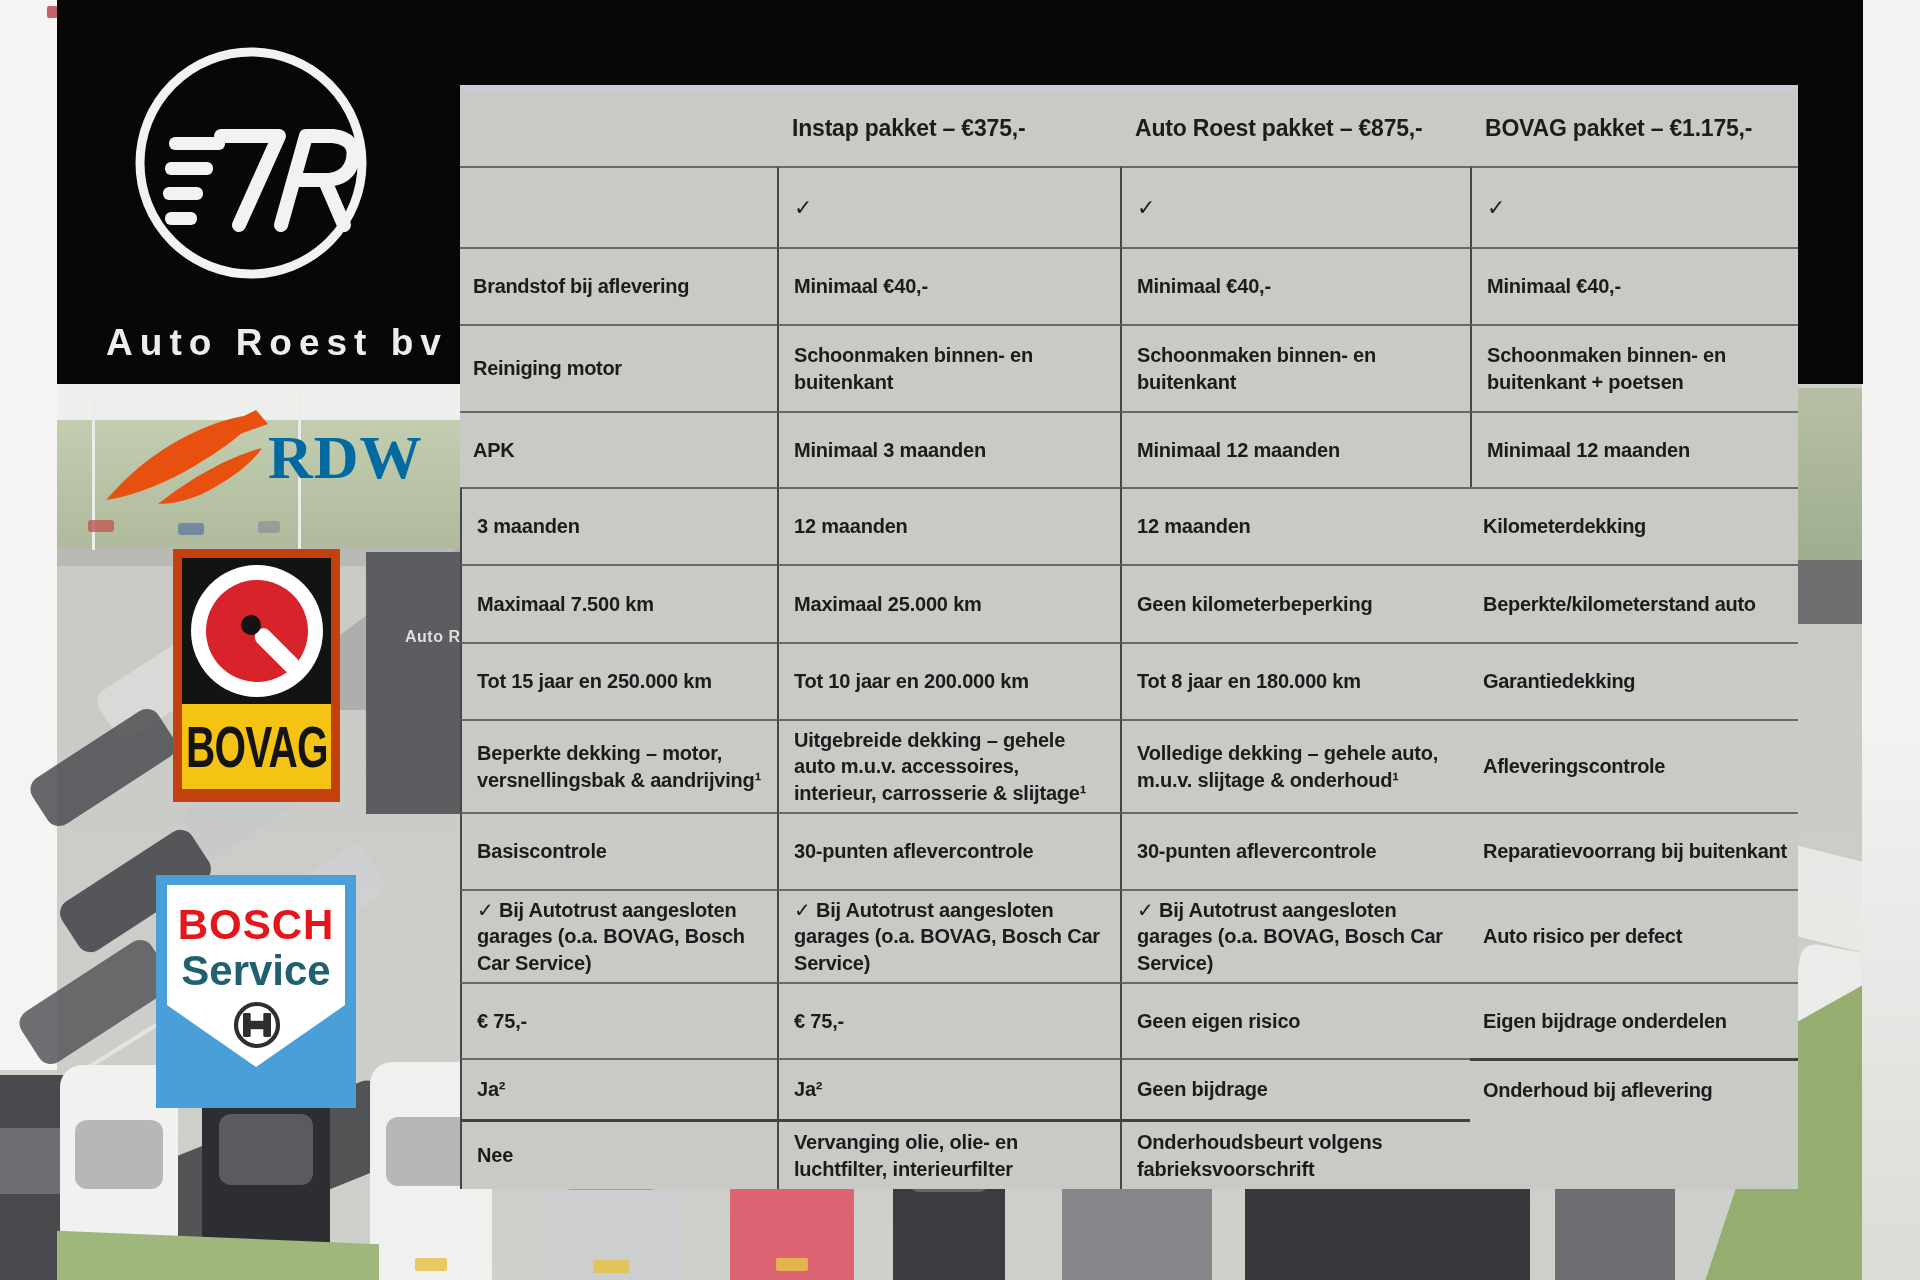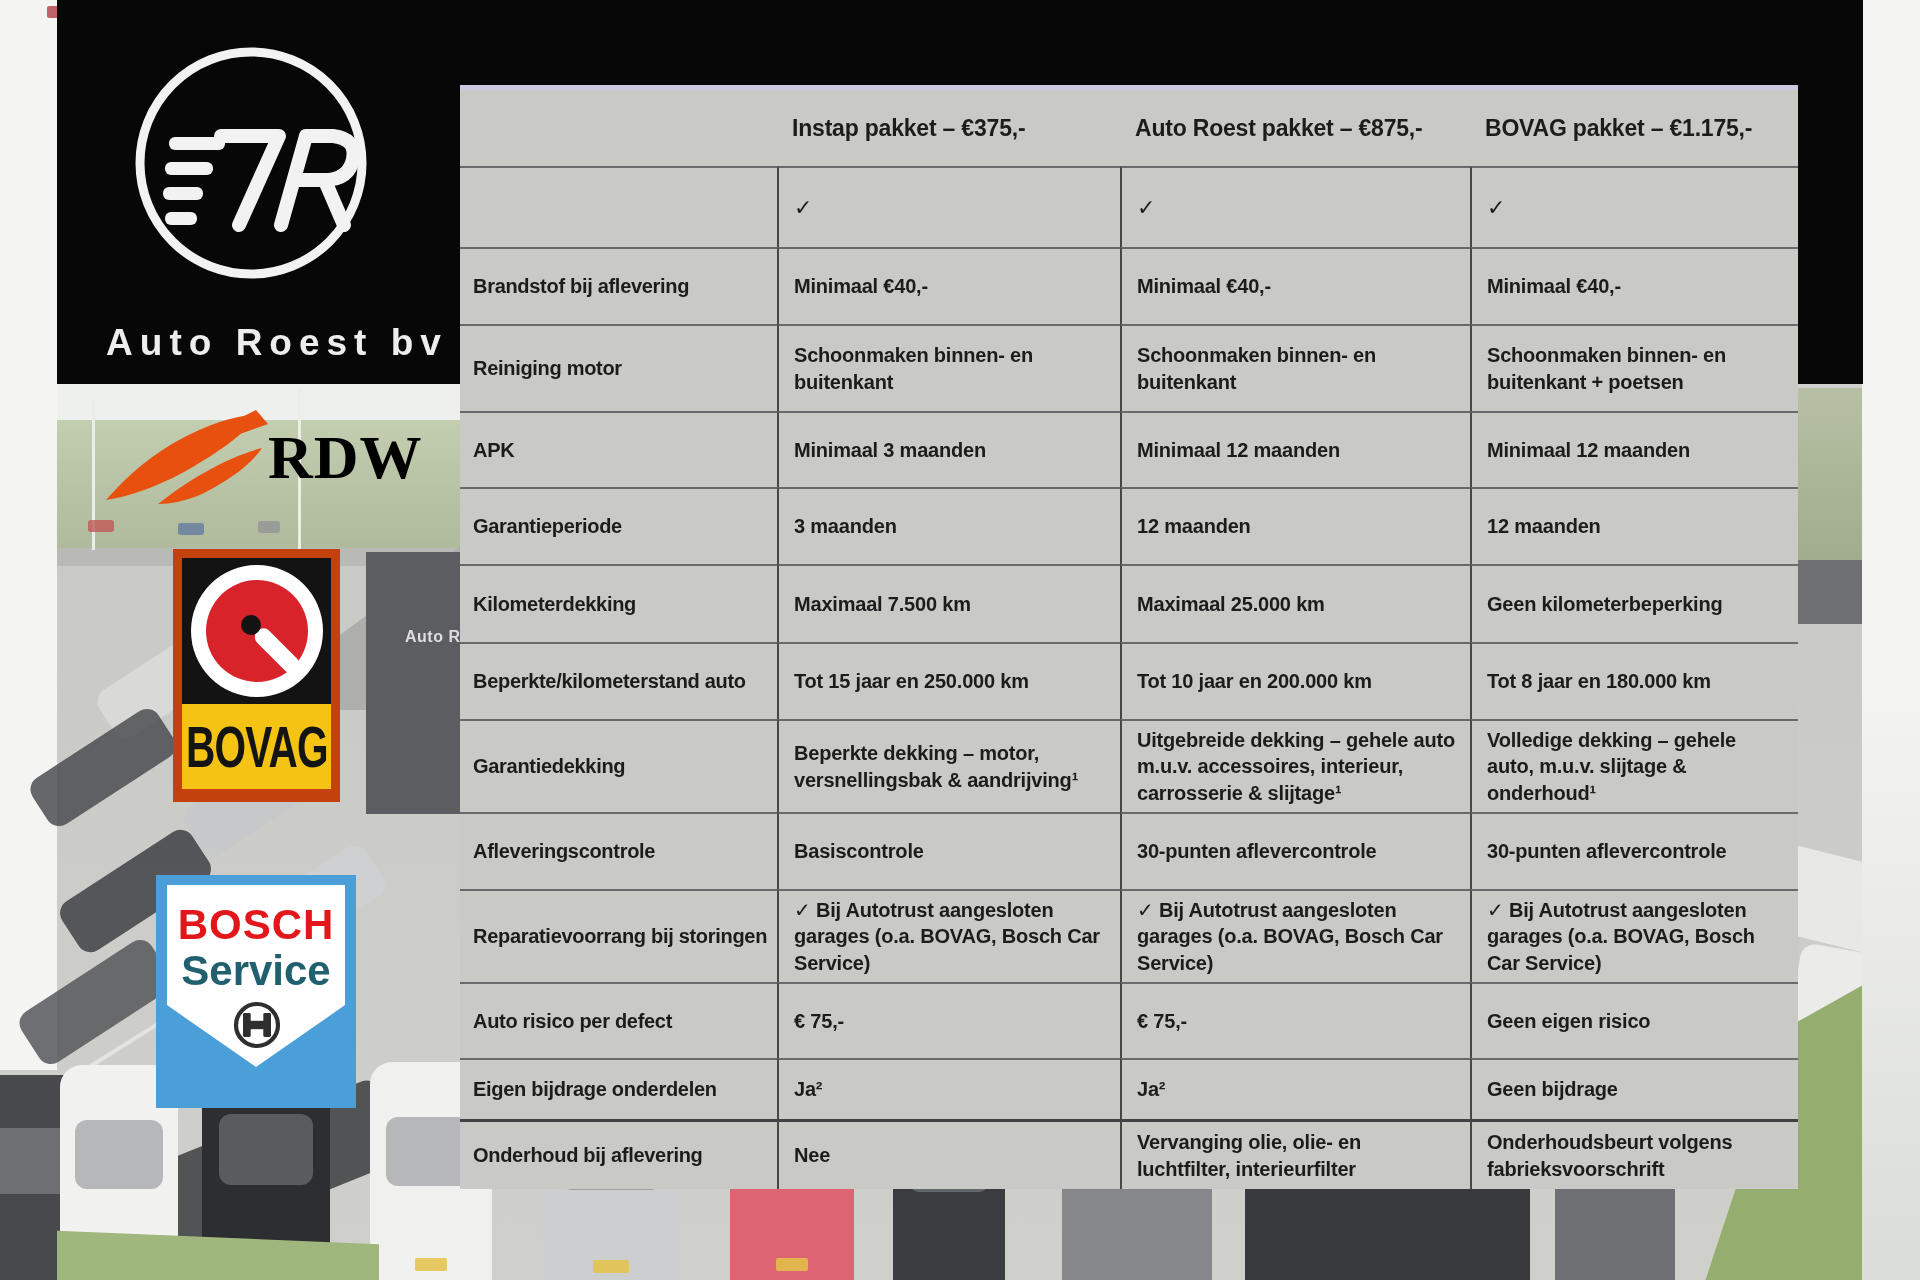--- a/index.html
+++ b/index.html
@@ -43,21 +43,21 @@
   .black-band{left:57px;top:0;width:1806px;height:384px;background:#070708;}
 
   
   .ar-logo{left:129px;top:41px;width:244px;height:244px;}
   .company-name{left:85px;top:322px;width:350px;text-align:center;color:#ededed;
     font-size:37px;font-weight:600;letter-spacing:7px;white-space:nowrap;margin-left:17px;}
 
   
   .rdw{left:100px;top:408px;width:320px;height:110px;}
   .rdw-text{position:absolute;left:168px;top:14px;font-family:"Liberation Serif","DejaVu Serif",serif;
-    font-weight:700;font-size:62px;color:#000000;letter-spacing:1px;}
+    font-weight:700;font-size:62px;color:#0369a1;letter-spacing:1px;}
 
   
   .bovag{left:173px;top:549px;width:167px;height:253px;background:#c2410c;z-index:3;}
   .bovag-black{position:absolute;left:9px;top:9px;width:149px;height:146px;background:#131313;}
   .bovag-ring{position:absolute;left:50%;top:50%;width:132px;height:132px;margin:-66px 0 0 -66px;border-radius:50%;background:#fff;}
   .bovag-disc{position:absolute;left:50%;top:50%;width:102px;height:102px;margin:-51px 0 0 -51px;border-radius:50%;background:#d8232a;}
   .bovag-stem{position:absolute;left:50%;top:50%;width:17px;height:56px;margin-left:-8px;background:#fff;border-radius:8px;
     transform:rotate(-45deg);transform-origin:top center;}
   .bovag-hub{position:absolute;left:50%;top:50%;width:16px;height:16px;margin:-16px 0 0 -16px;background:#fff;
     border:10px solid #131313;border-radius:50%;}
@@ -214,41 +214,40 @@
       <div class="cell vcell">Minimaal €40,-</div>
       <div class="cell vcell">Minimaal €40,-</div>
       <div class="cell lcell">Reiniging motor</div>
       <div class="cell vcell">Schoonmaken binnen- en buitenkant</div>
       <div class="cell vcell">Schoonmaken binnen- en buitenkant</div>
       <div class="cell vcell">Schoonmaken binnen- en buitenkant + poetsen</div>
       <div class="cell lcell">APK</div>
       <div class="cell vcell">Minimaal 3 maanden</div>
       <div class="cell vcell">Minimaal 12 maanden</div>
       <div class="cell vcell">Minimaal 12 maanden</div>
-      <div class="cell lcell">Garantieperiode</div>
       <div class="cell vcell">3 maanden</div>
       <div class="cell vcell">12 maanden</div>
       <div class="cell vcell">12 maanden</div>
       <div class="cell lcell">Kilometerdekking</div>
       <div class="cell vcell">Maximaal 7.500 km</div>
       <div class="cell vcell">Maximaal 25.000 km</div>
       <div class="cell vcell">Geen kilometerbeperking</div>
       <div class="cell lcell">Beperkte/kilometerstand auto</div>
       <div class="cell vcell">Tot 15 jaar en 250.000 km</div>
       <div class="cell vcell">Tot 10 jaar en 200.000 km</div>
       <div class="cell vcell">Tot 8 jaar en 180.000 km</div>
       <div class="cell lcell">Garantiedekking</div>
       <div class="cell vcell">Beperkte dekking – motor, versnellingsbak &amp; aandrijving¹</div>
       <div class="cell vcell">Uitgebreide dekking – gehele auto m.u.v. accessoires, interieur, carrosserie &amp; slijtage¹</div>
       <div class="cell vcell">Volledige dekking – gehele auto, m.u.v. slijtage &amp; onderhoud¹</div>
       <div class="cell lcell">Afleveringscontrole</div>
       <div class="cell vcell">Basiscontrole</div>
       <div class="cell vcell">30-punten aflevercontrole</div>
       <div class="cell vcell">30-punten aflevercontrole</div>
-      <div class="cell lcell">Reparatievoorrang bij storingen</div>
+      <div class="cell lcell">Reparatievoorrang bij buitenkant</div>
       <div class="cell vcell">✓ Bij Autotrust aangesloten garages (o.a. BOVAG, Bosch Car Service)</div>
       <div class="cell vcell">✓ Bij Autotrust aangesloten garages (o.a. BOVAG, Bosch Car Service)</div>
       <div class="cell vcell">✓ Bij Autotrust aangesloten garages (o.a. BOVAG, Bosch Car Service)</div>
       <div class="cell lcell">Auto risico per defect</div>
       <div class="cell vcell">€ 75,-</div>
       <div class="cell vcell">€ 75,-</div>
       <div class="cell vcell">Geen eigen risico</div>
       <div class="cell lcell">Eigen bijdrage onderdelen</div>
       <div class="cell vcell">Ja²</div>
       <div class="cell vcell">Ja²</div>

